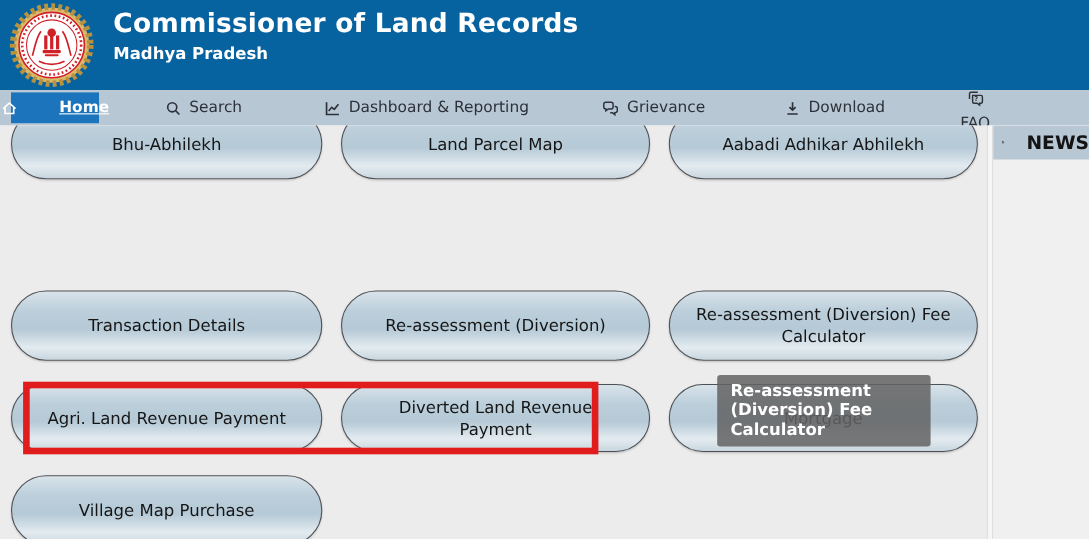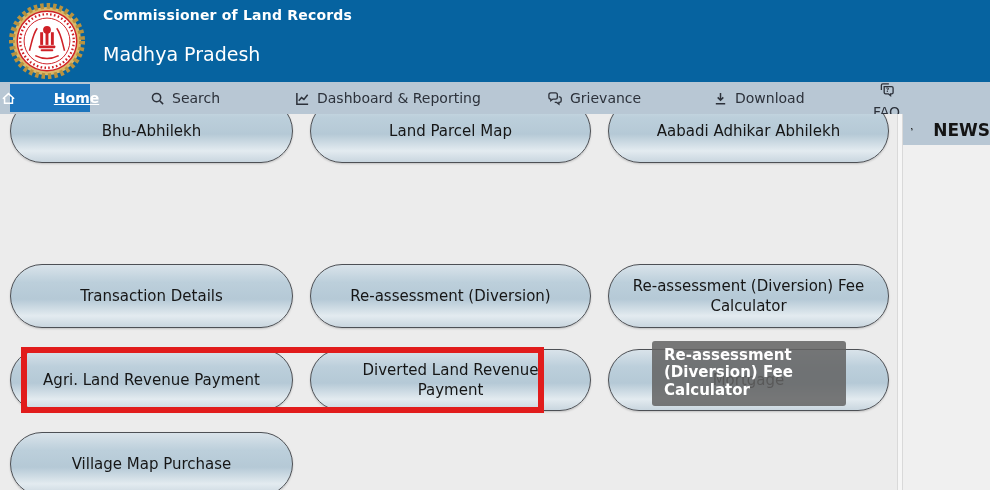--- a/index.html
+++ b/index.html
@@ -5,22 +5,22 @@
   * { margin:0; padding:0; box-sizing:border-box; }
   html,body { width:990px; height:490px; overflow:hidden; background:#ececec;
               font-family:"DejaVu Sans","Liberation Sans",sans-serif; }
   .page { position:relative; width:990px; height:490px; }
 
   
   .header { position:absolute; left:0; top:0; width:990px; height:82px;
             background:#0663a0; color:#fff; }
   .logo { position:absolute; left:8px; top:2px; width:78px; height:78px; }
   .titles { position:absolute; left:103px; top:6px; }
-  .title { font-size:14px; font-weight:700; letter-spacing:.2px; line-height:1.3; }
-  .subtitle { font-size:19px; font-weight:400; margin-top:19px; }
+  .title { font-size:24px; font-weight:700; letter-spacing:.2px; line-height:1.3; }
+  .subtitle { font-size:15px; font-weight:700; margin-top:3px; }
 
   
   .nav { position:absolute; left:0; top:82px; width:990px; height:32px;
          background:#b8c7d4; }
   .nav-item { position:absolute; top:0; height:32px; display:flex; align-items:center;
               gap:7px; font-size:14px; color:#2c313a; font-weight:500; cursor:pointer; }
   .nav-item svg { flex:0 0 auto; }
   .nav-home { left:10px; top:2px; height:28px; width:80px; background:#1b74bc;
               color:#fff; justify-content:center; font-weight:700; }
   .nav-home .lbl { text-decoration:underline;margin-left:31px; }

